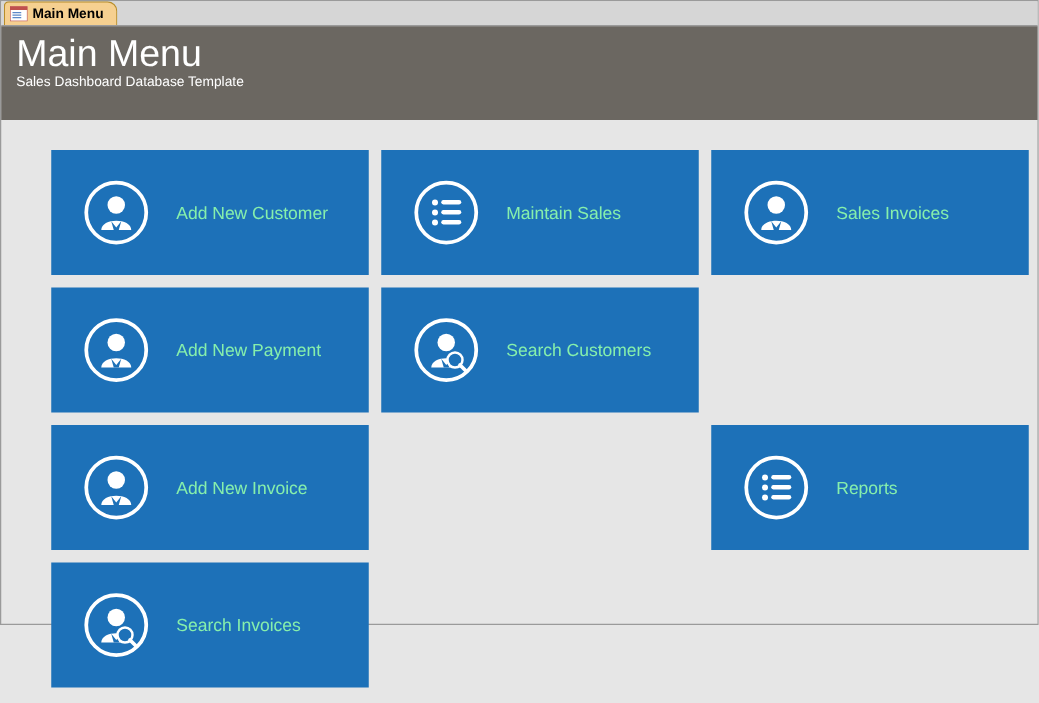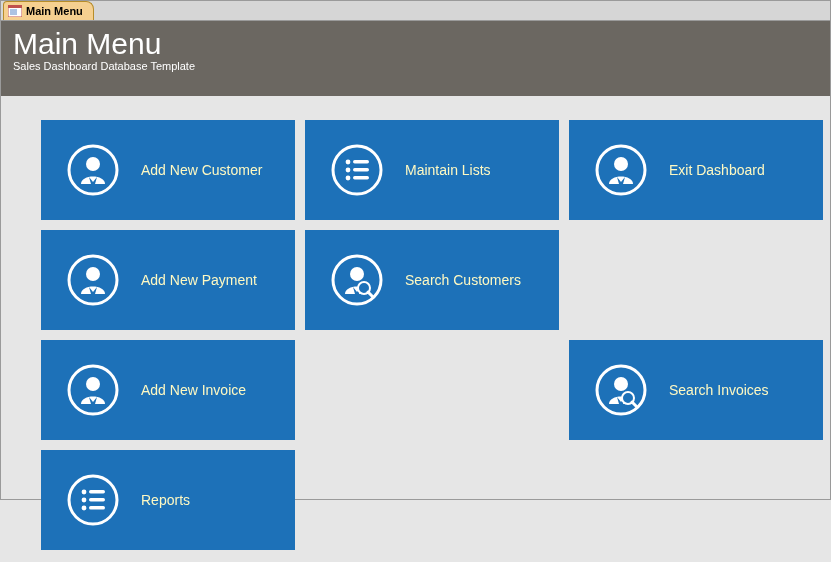--- a/index.html
+++ b/index.html
@@ -6,21 +6,21 @@
   html, body { width: 831px; height: 562px; font-family: "Segoe UI", Arial, sans-serif; background: #e6e6e6; overflow: hidden; }
   .window { width: 831px; height: 500px; border: 1px solid #9a9a9a; background: #e6e6e6; position: relative; }
   .tabbar { height: 20px; background: #d6d6d6; border-bottom: 1px solid #9a9a9a; display: flex; align-items: flex-end; }
   .tab { background: #f6d090; border: 1px solid #b78d2a; border-bottom: none; border-top-left-radius: 4px; border-top-right-radius: 8px; height: 19px; display: flex; align-items: center; padding: 0 10px 0 4px; font-size: 11px; font-weight: bold; margin-left: 2px; }
   .tab-icon { width: 14px; height: 12px; margin-right: 4px; }
   .header { background: #6b6761; height: 75px; padding: 6px 12px 4px 12px; color: #fff; }
   .header-title { font-size: 30px; font-weight: 300; line-height: 1.1; }
   .header-subtitle { font-size: 11px; font-weight: 300; margin-top: 0px; }
   .content { padding: 24px 0 0 40px; }
   .grid { display: grid; grid-template-columns: 254px 254px 254px; grid-auto-rows: 100px; gap: 10px 10px; }
-  .tile { background: #1d71b8; color: #fef9c3; display: flex; align-items: center; padding-left: 22px; cursor: pointer; }
+  .tile { background: #1d71b8; color: #86efac; display: flex; align-items: center; padding-left: 22px; cursor: pointer; }
   .tile .icon-wrap { width: 60px; display:flex; align-items:center; justify-content:center; }
   .tile svg { display:block; }
   .tile .label { font-size: 14px; margin-left: 18px; }
   
   .empty { visibility: hidden; }
 </style>
 </head>
 <body>
 <div class="window">
   <div class="tabbar">
@@ -62,32 +62,32 @@
             <svg width="52" height="52" viewBox="0 0 52 52">
               <circle cx="26" cy="26" r="24" fill="none" stroke="#fff" stroke-width="3"></circle>
               <circle cx="17" cy="18" r="2.4" fill="#fff"></circle>
               <rect x="22" y="16" width="16" height="3.5" rx="1.7" fill="#fff"></rect>
               <circle cx="17" cy="26" r="2.4" fill="#fff"></circle>
               <rect x="22" y="24" width="16" height="3.5" rx="1.7" fill="#fff"></rect>
               <circle cx="17" cy="34" r="2.4" fill="#fff"></circle>
               <rect x="22" y="32" width="16" height="3.5" rx="1.7" fill="#fff"></rect>
             </svg>
           </span>
-        <span class="label">Maintain Lists</span>
+        <span class="label">Maintain Sales</span>
       </div>
       <div class="tile">
         <span class="icon-wrap">
             <svg width="52" height="52" viewBox="0 0 52 52">
               <circle cx="26" cy="26" r="24" fill="none" stroke="#fff" stroke-width="3"></circle>
               <circle cx="26" cy="20" r="7" fill="#fff"></circle>
               <path d="M14 40 C14 30 38 30 38 40 Z" fill="#fff"></path>
               <path d="M22 33 L26 38 L30 33 L28 40 L24 40 Z" fill="#1d71b8"></path>
             </svg>
           </span>
-        <span class="label">Exit Dashboard</span>
+        <span class="label">Sales Invoices</span>
       </div>
 
       <div class="tile">
         <span class="icon-wrap">
             <svg width="52" height="52" viewBox="0 0 52 52">
               <circle cx="26" cy="26" r="24" fill="none" stroke="#fff" stroke-width="3"></circle>
               <circle cx="26" cy="20" r="7" fill="#fff"></circle>
               <path d="M14 40 C14 30 38 30 38 40 Z" fill="#fff"></path>
               <path d="M22 33 L26 38 L30 33 L28 40 L24 40 Z" fill="#1d71b8"></path>
             </svg>
@@ -119,39 +119,39 @@
             </svg>
           </span>
         <span class="label">Add New Invoice</span>
       </div>
       <div class="tile empty"></div>
 
       <div class="tile">
         <span class="icon-wrap">
             <svg width="52" height="52" viewBox="0 0 52 52">
               <circle cx="26" cy="26" r="24" fill="none" stroke="#fff" stroke-width="3"></circle>
-              <circle cx="26" cy="20" r="7" fill="#fff"></circle>
-              <path d="M14 40 C14 30 38 30 38 40 Z" fill="#fff"></path>
-              <path d="M22 33 L26 38 L30 33 L28 40 L24 40 Z" fill="#1d71b8"></path>
-              <circle cx="33" cy="34" r="6" fill="#1d71b8" stroke="#fff" stroke-width="2"></circle>
-              <line x1="37" y1="38" x2="42" y2="43" stroke="#fff" stroke-width="3" stroke-linecap="round"></line>
-            </svg>
-          </span>
-        <span class="label">Search Invoices</span>
-      </div>
-      <div class="tile">
-        <span class="icon-wrap">
-            <svg width="52" height="52" viewBox="0 0 52 52">
-              <circle cx="26" cy="26" r="24" fill="none" stroke="#fff" stroke-width="3"></circle>
               <circle cx="17" cy="18" r="2.4" fill="#fff"></circle>
               <rect x="22" y="16" width="16" height="3.5" rx="1.7" fill="#fff"></rect>
               <circle cx="17" cy="26" r="2.4" fill="#fff"></circle>
               <rect x="22" y="24" width="16" height="3.5" rx="1.7" fill="#fff"></rect>
               <circle cx="17" cy="34" r="2.4" fill="#fff"></circle>
               <rect x="22" y="32" width="16" height="3.5" rx="1.7" fill="#fff"></rect>
             </svg>
           </span>
         <span class="label">Reports</span>
       </div>
+      <div class="tile">
+        <span class="icon-wrap">
+            <svg width="52" height="52" viewBox="0 0 52 52">
+              <circle cx="26" cy="26" r="24" fill="none" stroke="#fff" stroke-width="3"></circle>
+              <circle cx="26" cy="20" r="7" fill="#fff"></circle>
+              <path d="M14 40 C14 30 38 30 38 40 Z" fill="#fff"></path>
+              <path d="M22 33 L26 38 L30 33 L28 40 L24 40 Z" fill="#1d71b8"></path>
+              <circle cx="33" cy="34" r="6" fill="#1d71b8" stroke="#fff" stroke-width="2"></circle>
+              <line x1="37" y1="38" x2="42" y2="43" stroke="#fff" stroke-width="3" stroke-linecap="round"></line>
+            </svg>
+          </span>
+        <span class="label">Search Invoices</span>
+      </div>
 
     </div>
   </div>
 </div>
 
 </body></html>

